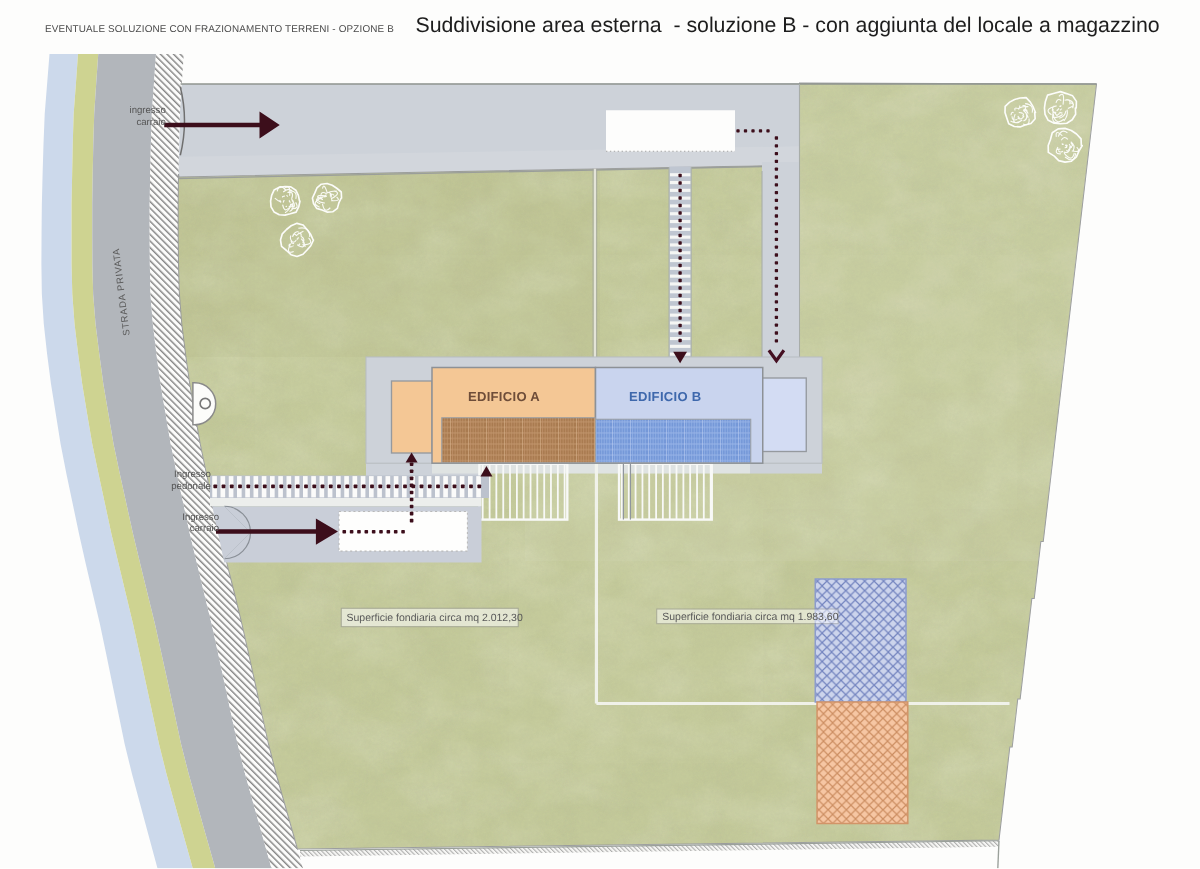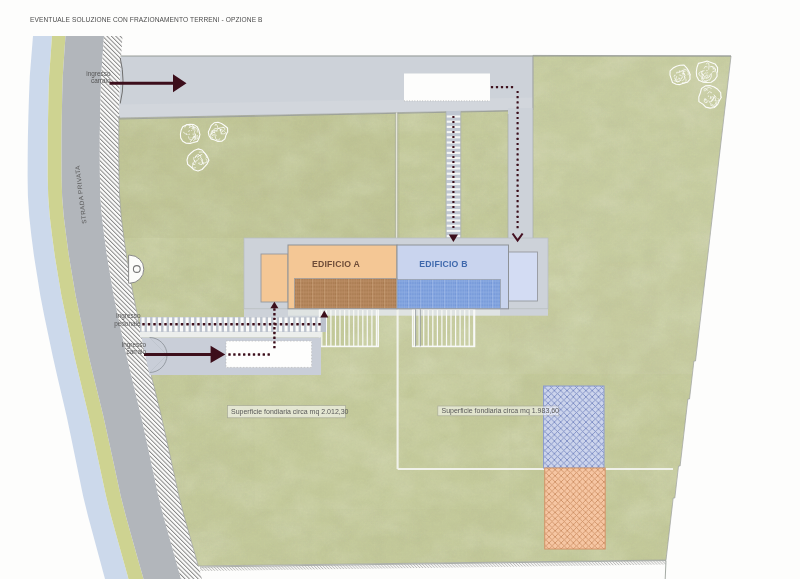--- a/index.html
+++ b/index.html
@@ -368,12 +368,13 @@
 <text x="110.5" y="75.5">ingresso</text>
 <text x="110.5" y="83">carraio</text>
 <text x="140.5" y="318">Ingresso</text>
 <text x="140.5" y="325.8">pedonale</text>
 <text x="146" y="346.5">Ingresso</text>
 <text x="146" y="354.3">carraio</text>
 </g>
 <text x="0" y="0" font-size="6.3" letter-spacing="0.45" fill="#5a5a5a" transform="translate(86.5,223.5) rotate(-97)">STRADA PRIVATA</text>
 </svg>
 <div class="hdr-small">EVENTUALE SOLUZIONE CON FRAZIONAMENTO TERRENI - OPZIONE B</div>
+<div class="hdr-title">Suddivisione area esterna&nbsp; - soluzione B - con aggiunta del locale a magazzino</div>
 </div>
 </body></html>

